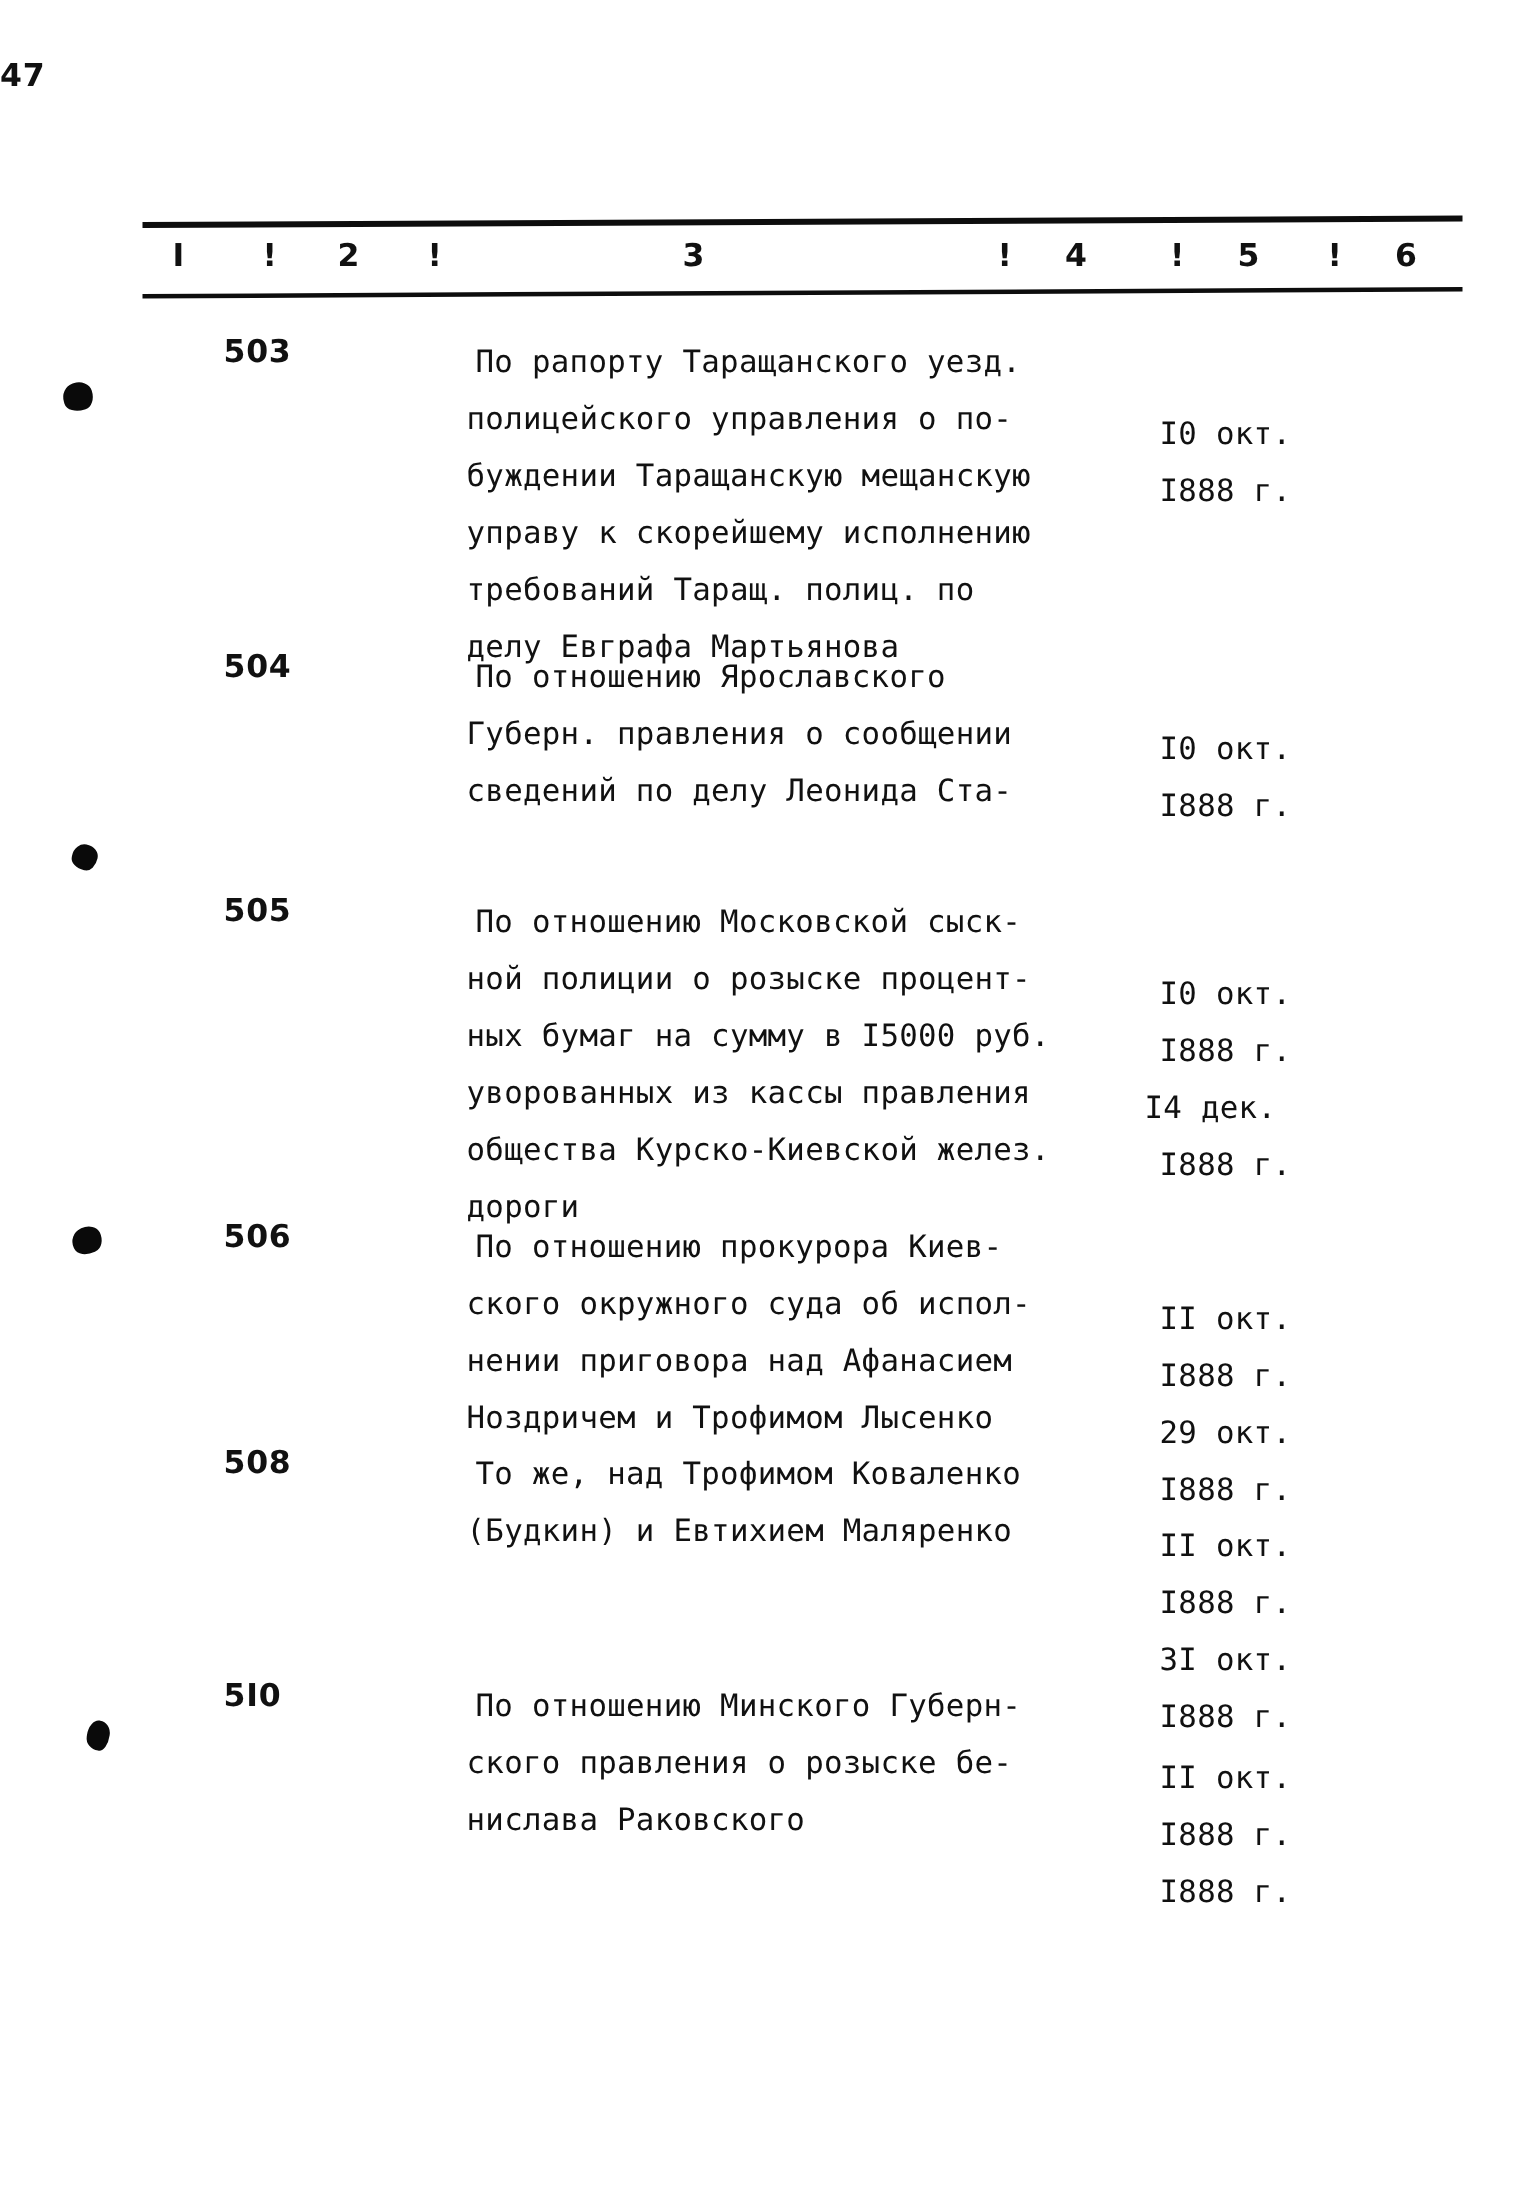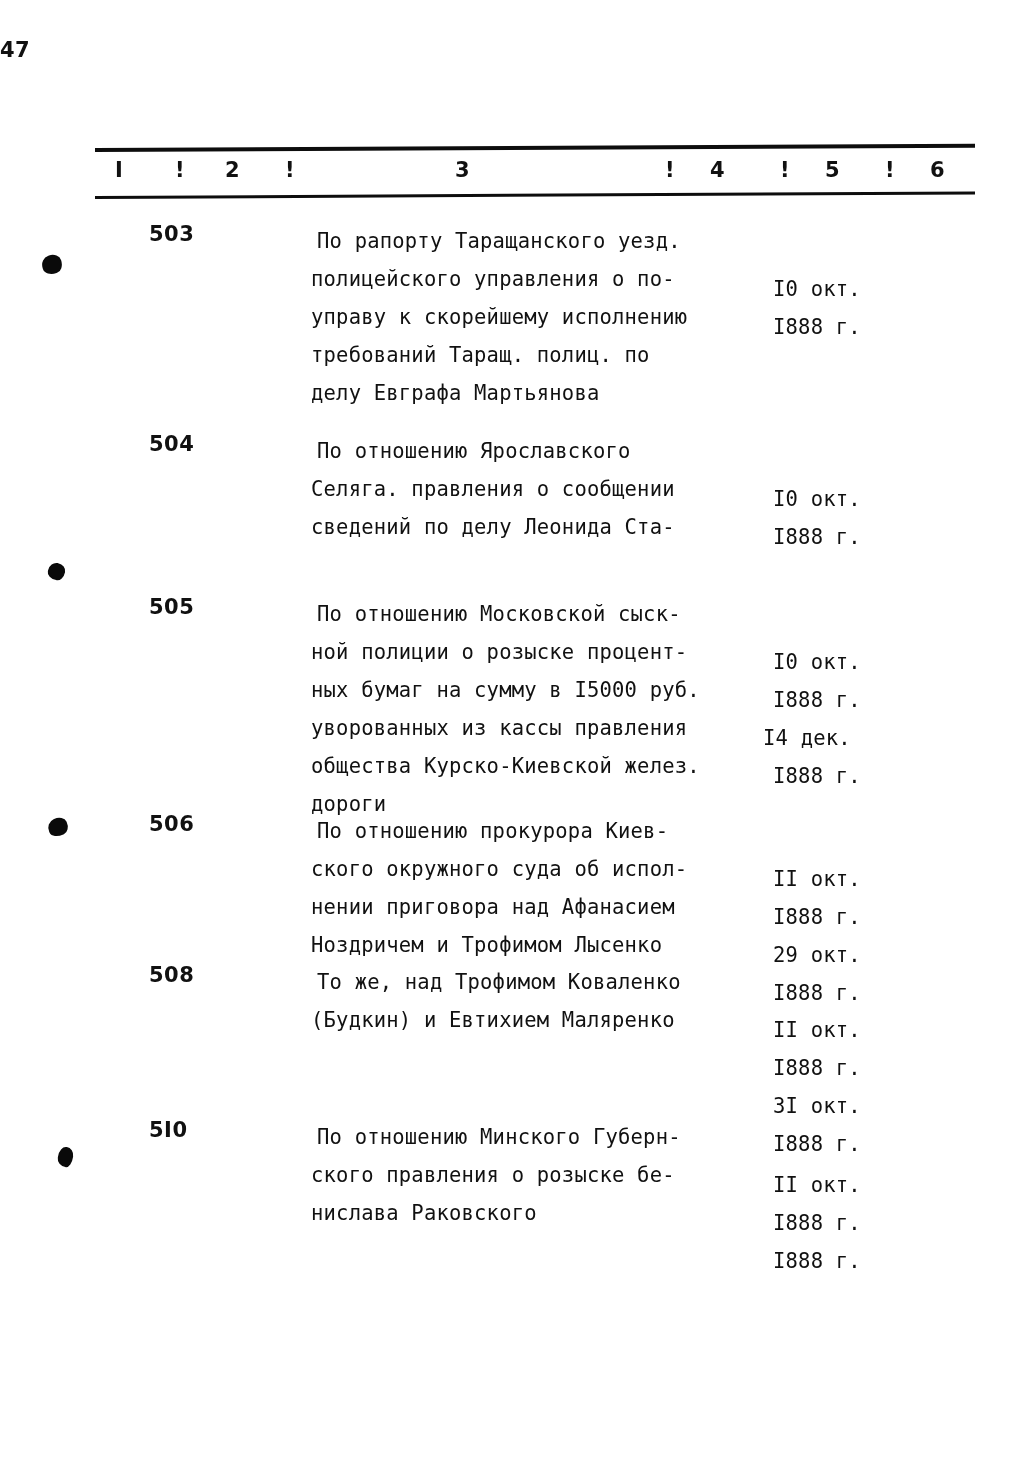--- a/index.html
+++ b/index.html
@@ -155,30 +155,31 @@
     <div class="blot" style="top: 818px; left: 48px; width: 20px; height: 18px; transform: rotate(-25deg);"></div>
     <div class="blot" style="top: 1147px; left: 58px; width: 15px; height: 20px; transform: rotate(8deg);"></div>
   </div>
 
 <div id="entries">
     <div class="entry" style="top: 222px;">
       <div class="entry-num">503</div>
       <div class="entry-body">
         <div class="line"><span class="txt indent">По рапорту Таращанского уезд.</span><span class="dt">I0 окт.</span></div>
         <div class="line"><span class="txt">полицейского управления о по-</span><span class="dt">I888 г.</span></div>
+        <div class="line"><span class="txt">буждении Таращанскую мещанскую</span><span class="dt"></span></div>
         <div class="line"><span class="txt">управу к скорейшему исполнению</span><span class="dt"></span></div>
         <div class="line"><span class="txt">требований Таращ. полиц. по</span><span class="dt"></span></div>
         <div class="line"><span class="txt">делу Евграфа Мартьянова</span><span class="dt"></span></div>
       </div>
     </div>
     <div class="entry" style="top: 432px;">
       <div class="entry-num">504</div>
       <div class="entry-body">
         <div class="line"><span class="txt indent">По отношению Ярославского</span><span class="dt">I0 окт.</span></div>
-        <div class="line"><span class="txt">Селяга. правления о сообщении</span><span class="dt">I888 г.</span></div>
+        <div class="line"><span class="txt">Губерн. правления о сообщении</span><span class="dt">I888 г.</span></div>
         <div class="line"><span class="txt">сведений по делу Леонида Ста-</span><span class="dt"></span></div>
       </div>
     </div>
     <div class="entry" style="top: 595px;">
       <div class="entry-num">505</div>
       <div class="entry-body">
         <div class="line"><span class="txt indent">По отношению Московской сыск-</span><span class="dt">I0 окт.</span></div>
         <div class="line"><span class="txt">ной полиции о розыске процент-</span><span class="dt">I888 г.</span></div>
         <div class="line"><span class="txt">ных бумаг на сумму в I5000 руб.</span><span class="dt tight">I4 дек.</span></div>
         <div class="line"><span class="txt">уворованных из кассы правления</span><span class="dt">I888 г.</span></div>

